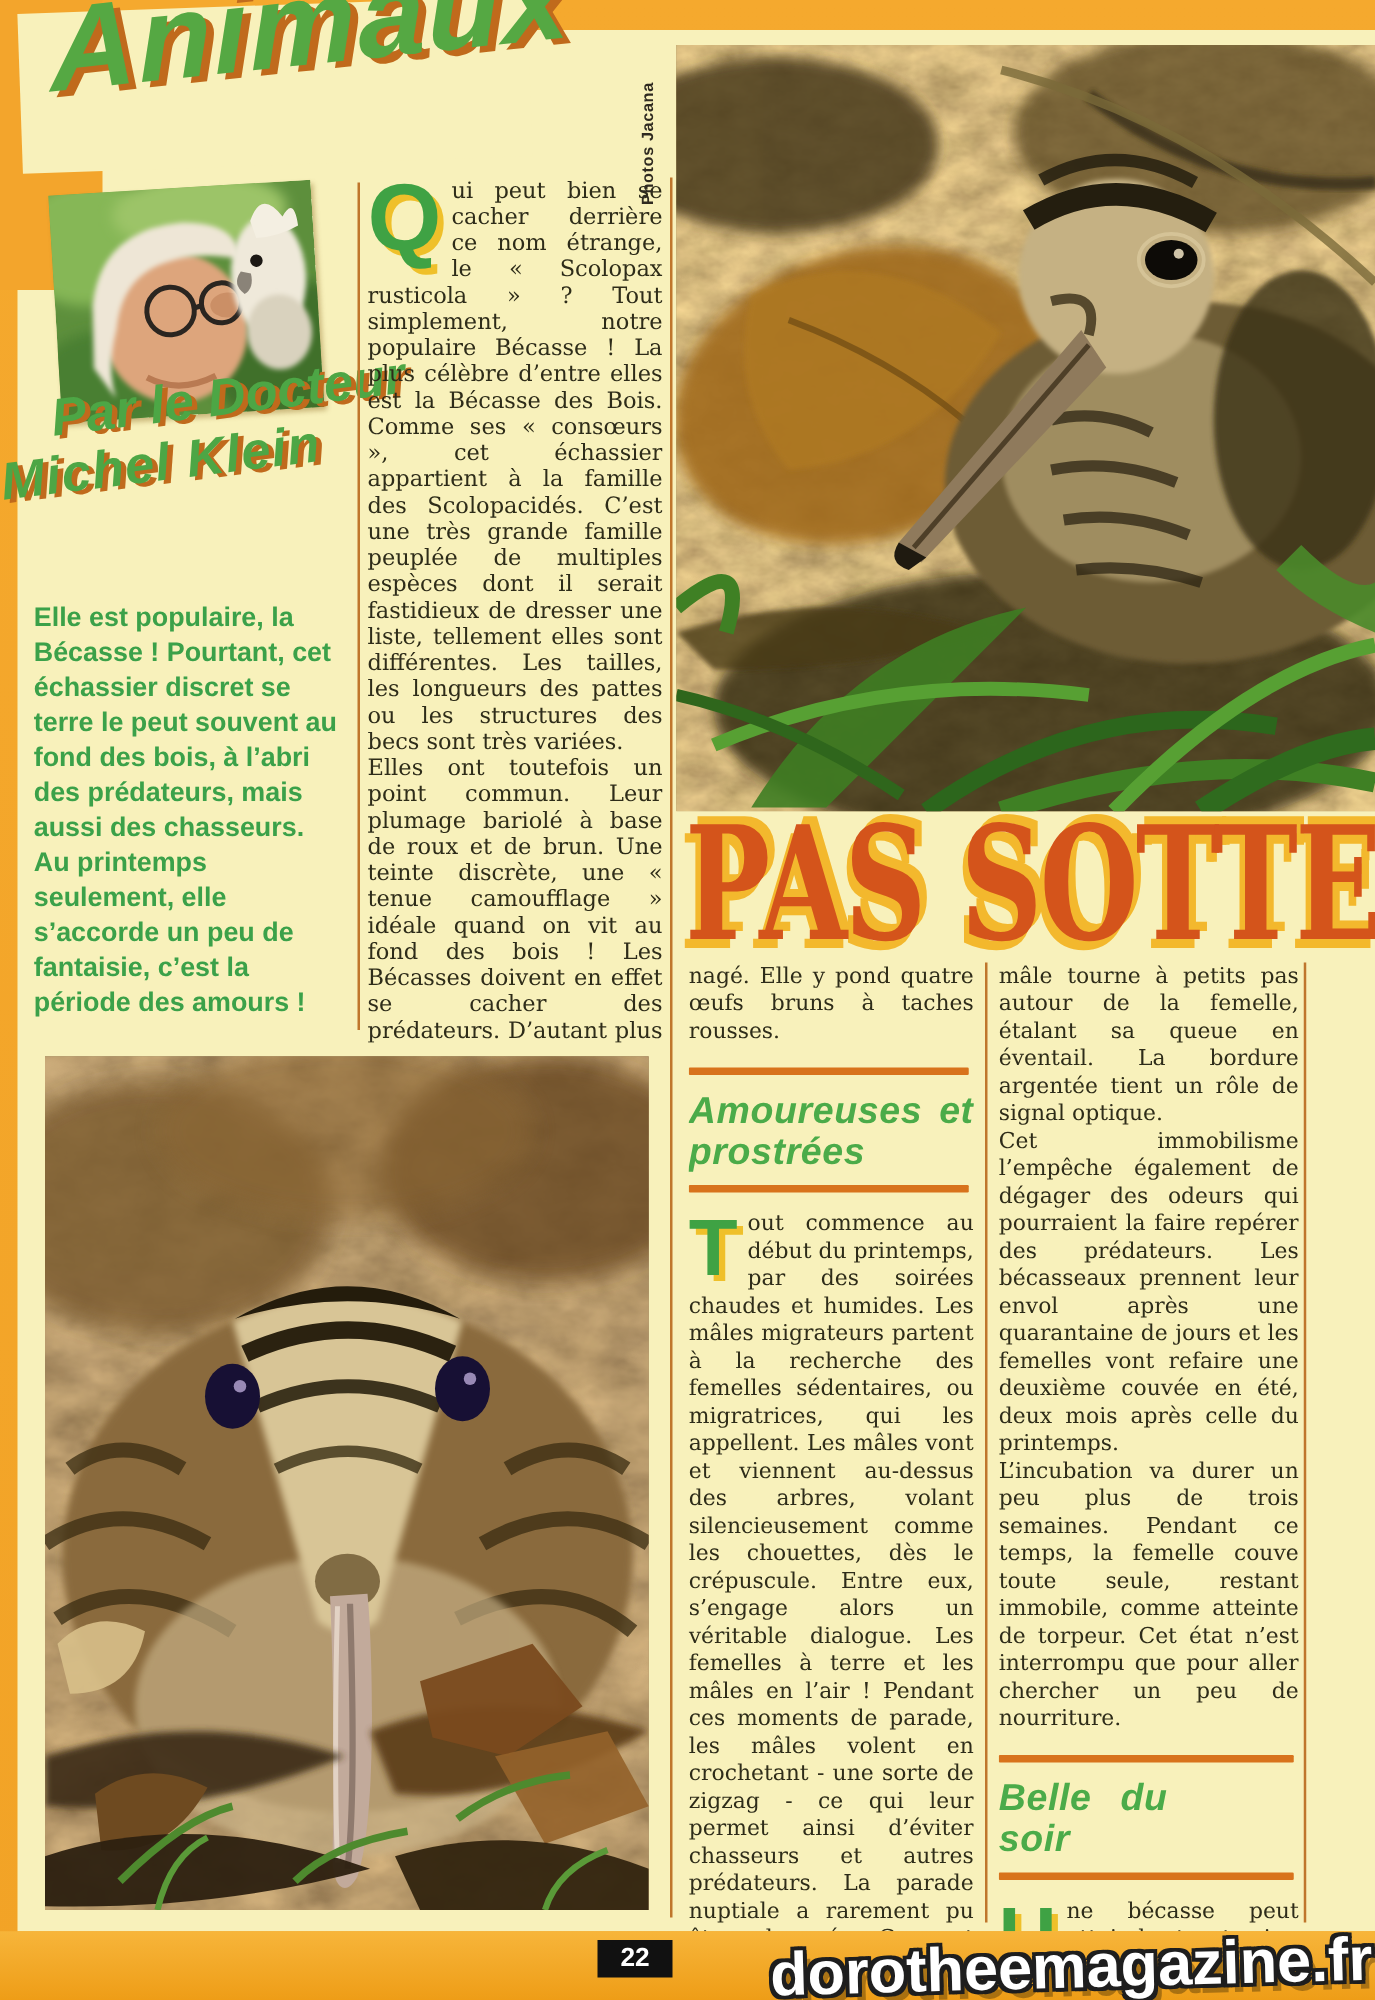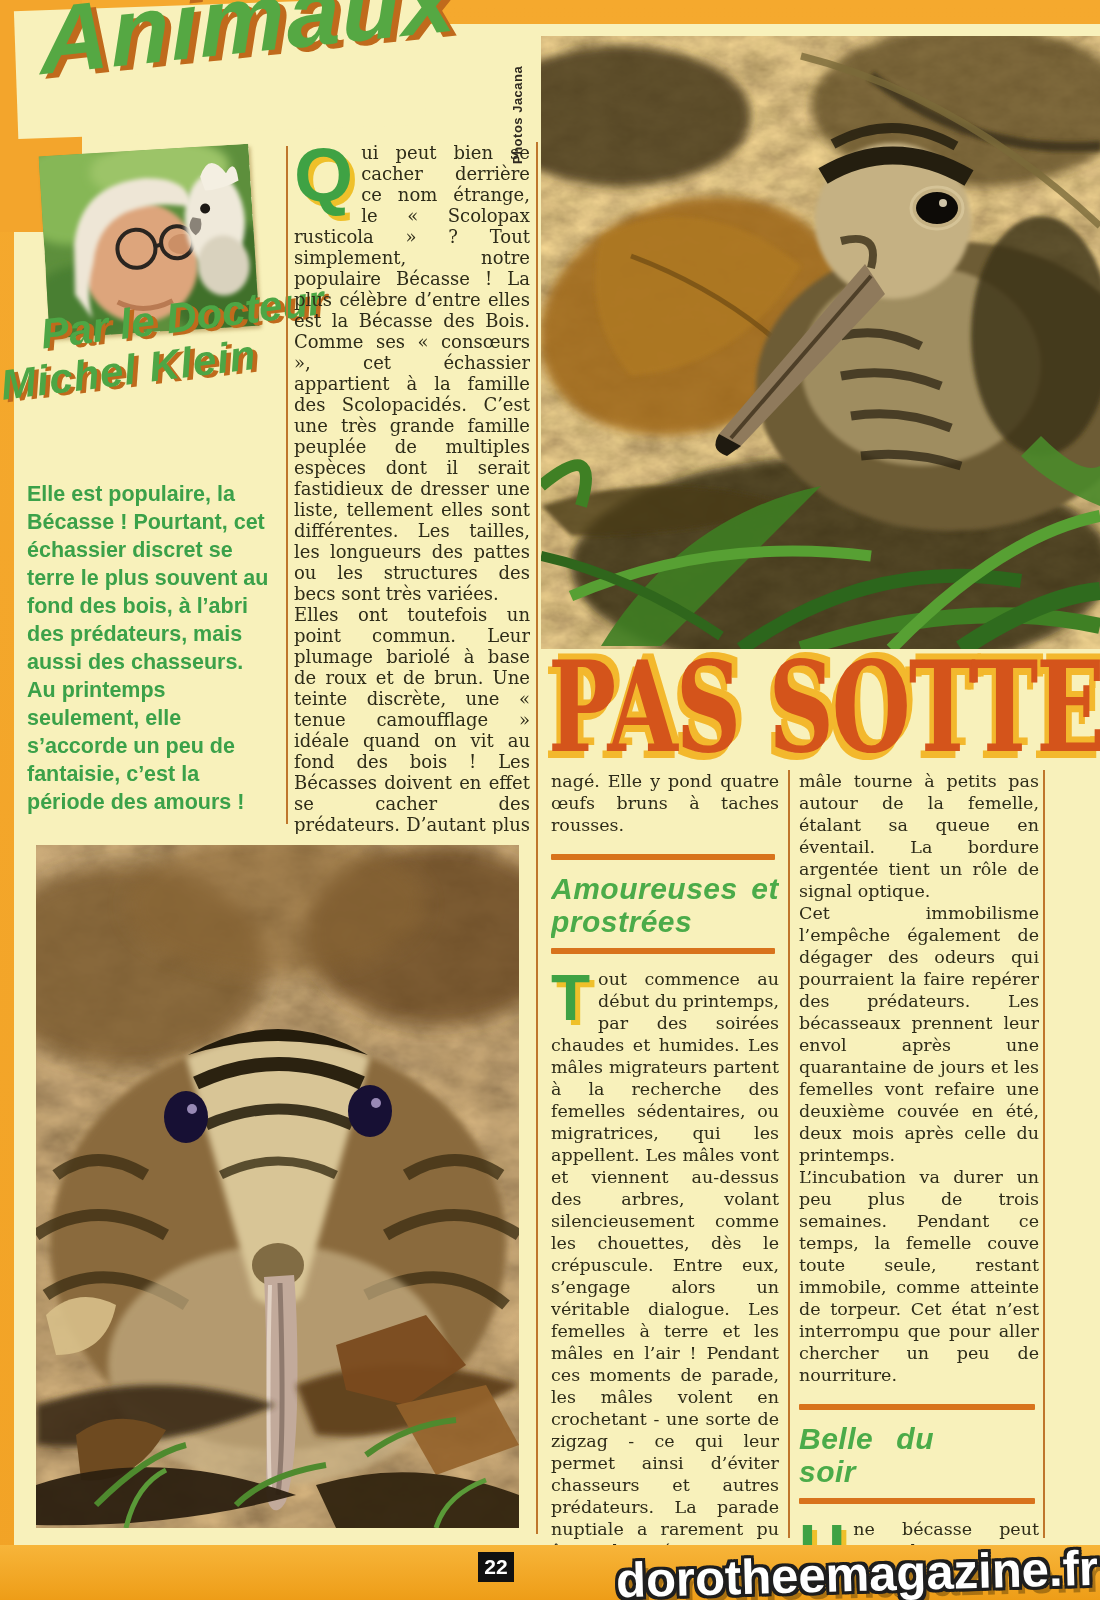--- a/index.html
+++ b/index.html
@@ -75,21 +75,21 @@
   .headline{
     position:absolute;left:548px;top:648px;width:560px;height:120px;overflow:visible;
     font-family:"DejaVu Serif",serif;font-weight:bold;font-size:126px;line-height:118px;
     color:#d4541b;white-space:nowrap;
     transform:scaleX(0.72);transform-origin:left top;letter-spacing:-3px;
     text-shadow:8px -6px 0 #f3b82d,-6px 7px 0 #f3b82d;
   }
   
   .footer-band{position:absolute;left:0;top:1545px;width:1100px;height:55px;background:linear-gradient(180deg,#f7b53a 0%,#ee9d17 100%);}
   .pageno{
-    position:absolute;left:478px;top:1552px;width:36px;height:30px;background:#111;
+    position:absolute;left:478px;top:1552px;width:60px;height:30px;background:#111;
     color:#fff;font-family:"Liberation Sans",sans-serif;font-weight:bold;font-size:21px;
     display:flex;align-items:center;justify-content:center;
   }
   .site{
     position:absolute;right:2px;top:1546px;
     font-family:"Liberation Sans",sans-serif;font-weight:bold;font-size:49px;
     color:#fff;letter-spacing:0;transform:rotate(-1.5deg);white-space:nowrap;
     text-shadow:
       -3px -3px 0 #1e1e1e,3px -3px 0 #1e1e1e,-3px 3px 0 #1e1e1e,3px 3px 0 #1e1e1e,
       0 -3px 0 #1e1e1e,0 3px 0 #1e1e1e,-3px 0 0 #1e1e1e,3px 0 0 #1e1e1e,
@@ -134,21 +134,21 @@
       <path d="M150 70 Q142 80 152 88 Q160 84 158 72 Z" fill="#8a8378"></path>
       <ellipse cx="178" cy="120" rx="26" ry="30" fill="#d9d2be" filter="url(#dblur2)"></ellipse>
     </svg>
   </div>
 
   <div class="byline">
     <span class="l1">Par le Docteur</span>
     <span class="l2">Michel Klein</span>
   </div>
 
-  <div class="intro">Elle est populaire, la Bécasse ! Pourtant, cet échassier discret se terre le plus souvent au fond des bois, à l’abri des prédateurs, mais aussi des chasseurs. Au printemps seulement, elle s’accorde un peu de fantaisie, c’est la période des amours !</div>
+  <div class="intro">Elle est populaire, la Bécasse ! Pourtant, cet échassier discret se terre le peut souvent au fond des bois, à l’abri des prédateurs, mais aussi des chasseurs. Au printemps seulement, elle s’accorde un peu de fantaisie, c’est la période des amours !</div>
 
   <div class="vline" id="vline-a"></div>
   <div class="vline" id="vline-b"></div>
   <div class="vline" id="vline-c"></div>
   <div class="vline" id="vline-d"></div>
 
   <div class="bodycol" id="col1">
     <p><span class="dropcap q">Q</span><span>ui peut bien se cacher derrière ce nom étrange, le « Scolopax rusticola » ? Tout simplement, notre populaire Bécasse ! La plus célèbre d’entre elles est la Bécasse des Bois. Comme ses « consœurs », cet échassier appartient à la famille des Scolopacidés. C’est une très grande famille peuplée de multiples espèces dont il serait fastidieux de dresser une liste, tellement elles sont différentes. Les tailles, les longueurs des pattes ou les structures des becs sont très variées.</span></p>
     <p>Elles ont toutefois un point commun. Leur plumage bariolé à base de roux et de brun. Une teinte discrète, une « tenue camoufflage » idéale quand on vit au fond des bois ! Les Bécasses doivent en effet se cacher des prédateurs. D’autant plus que la femelle niche au ras du sol, dans un trou amé-</p>
   </div>

